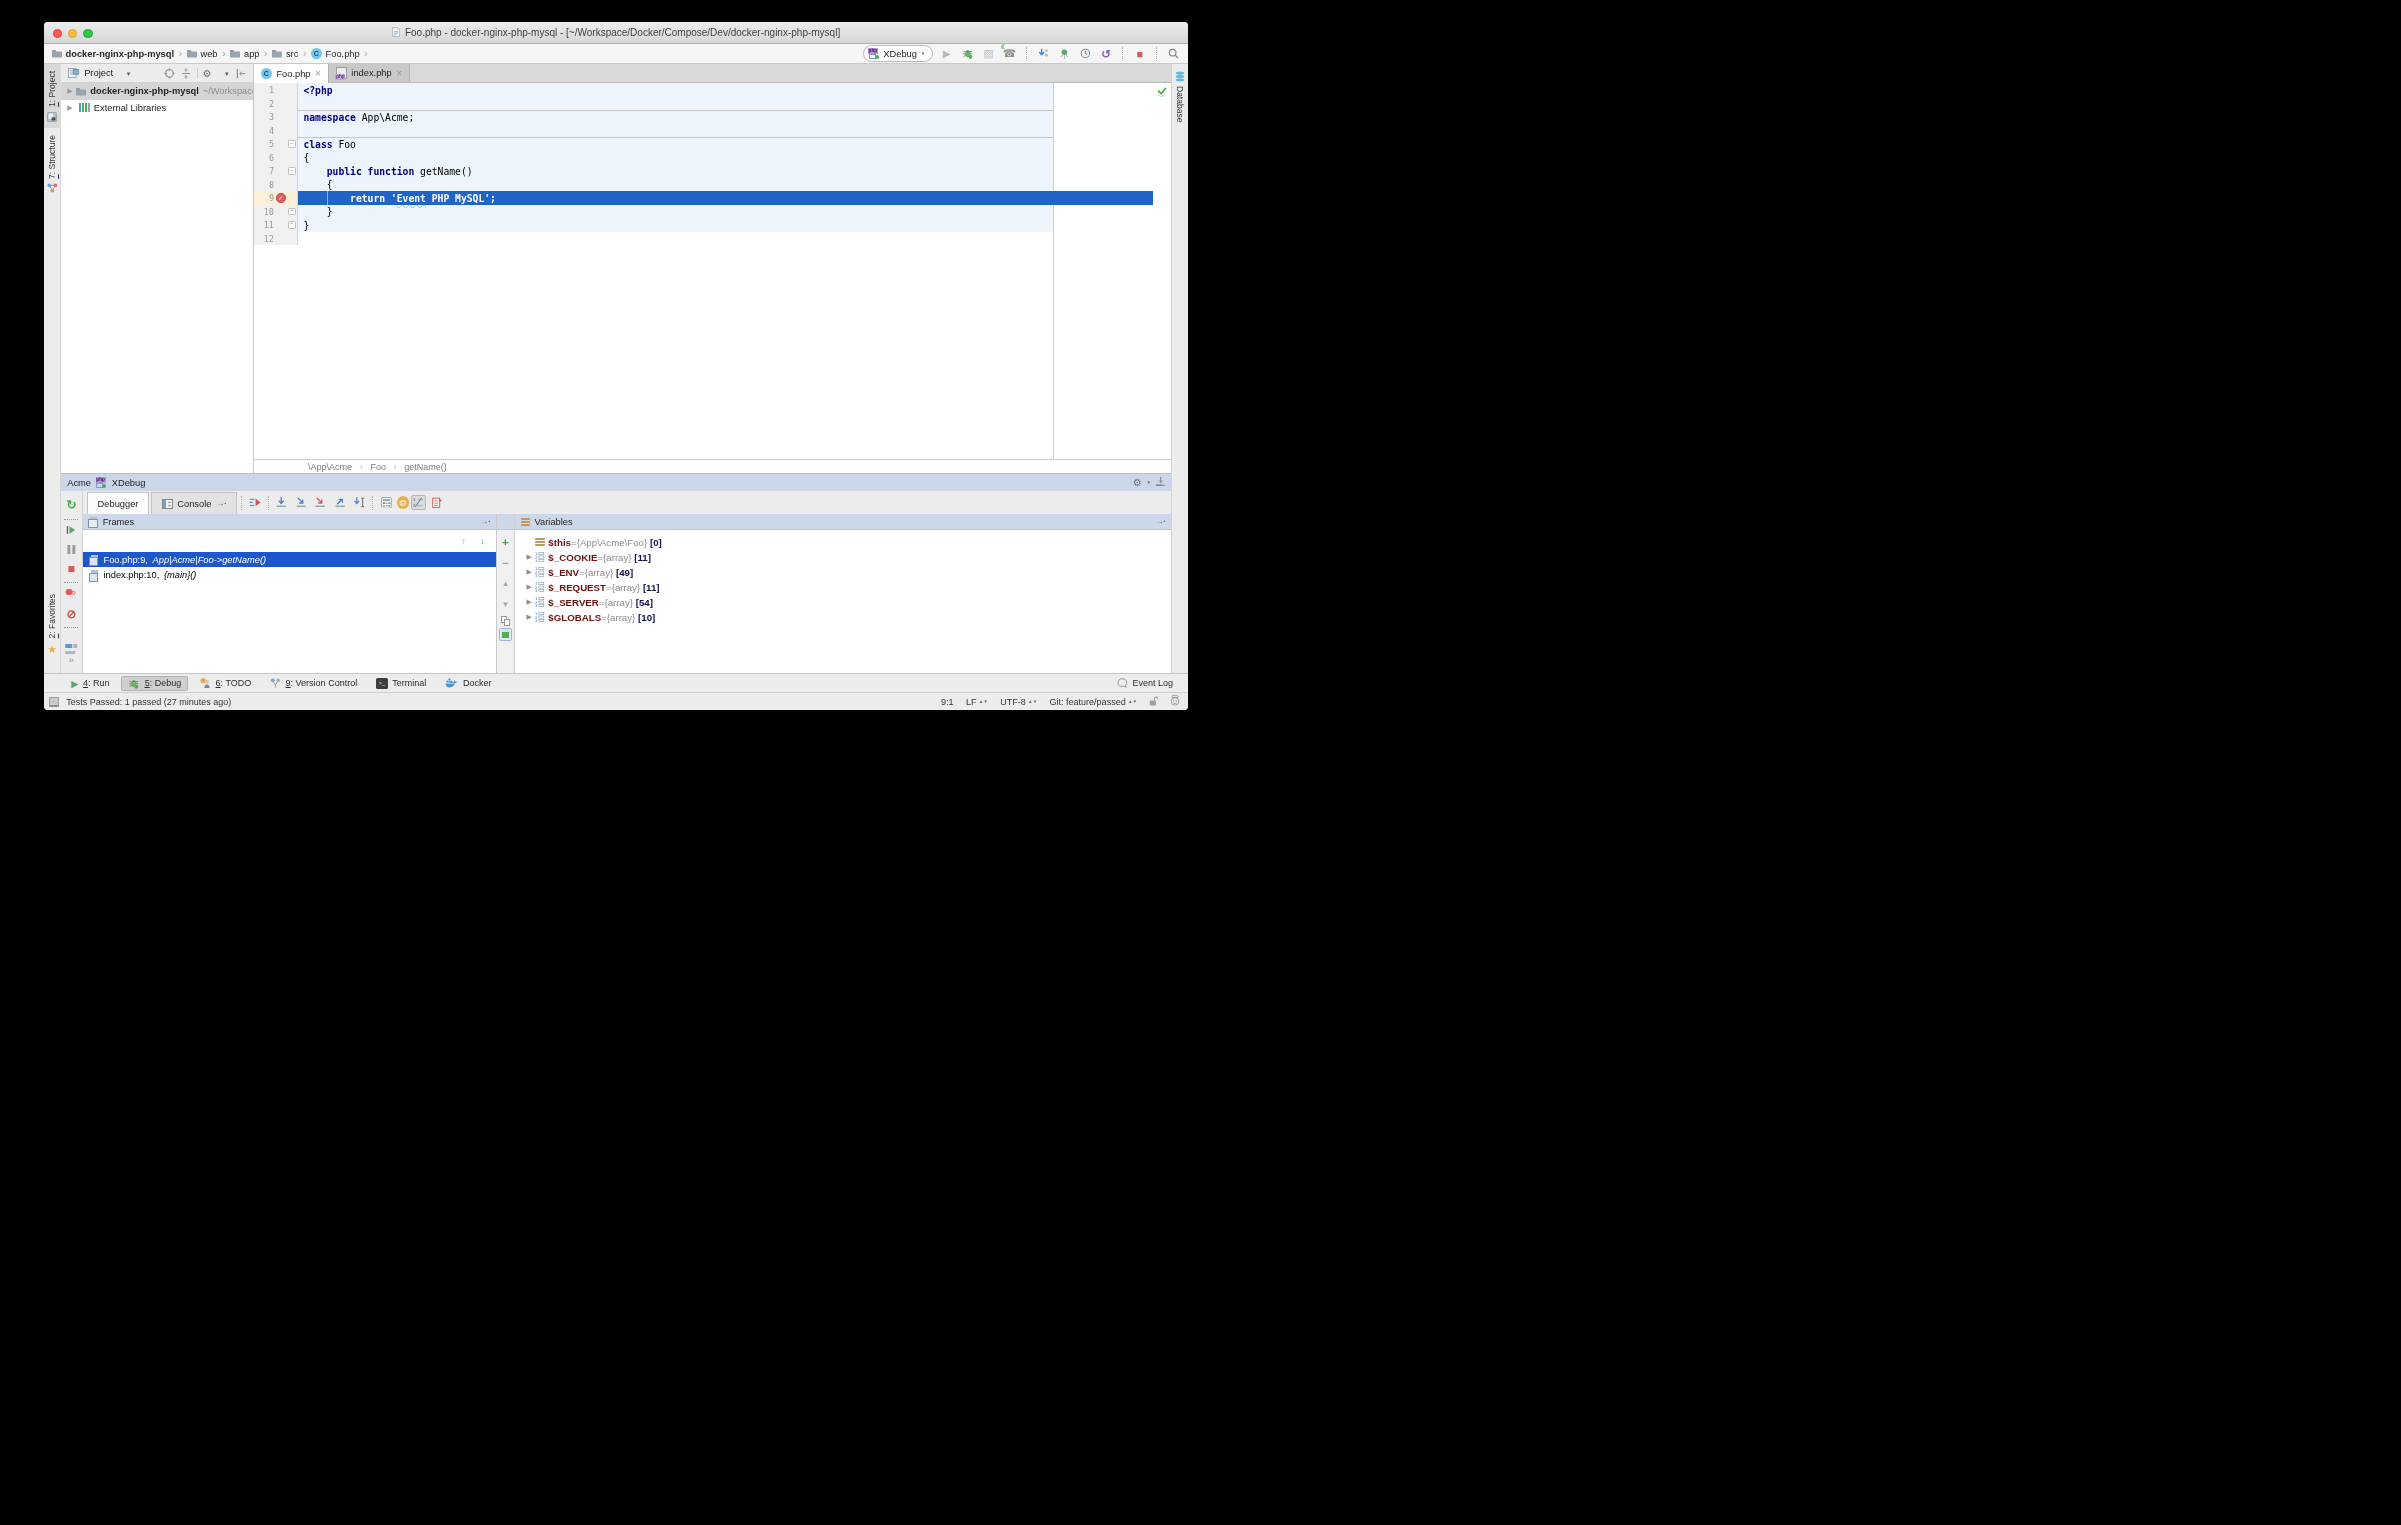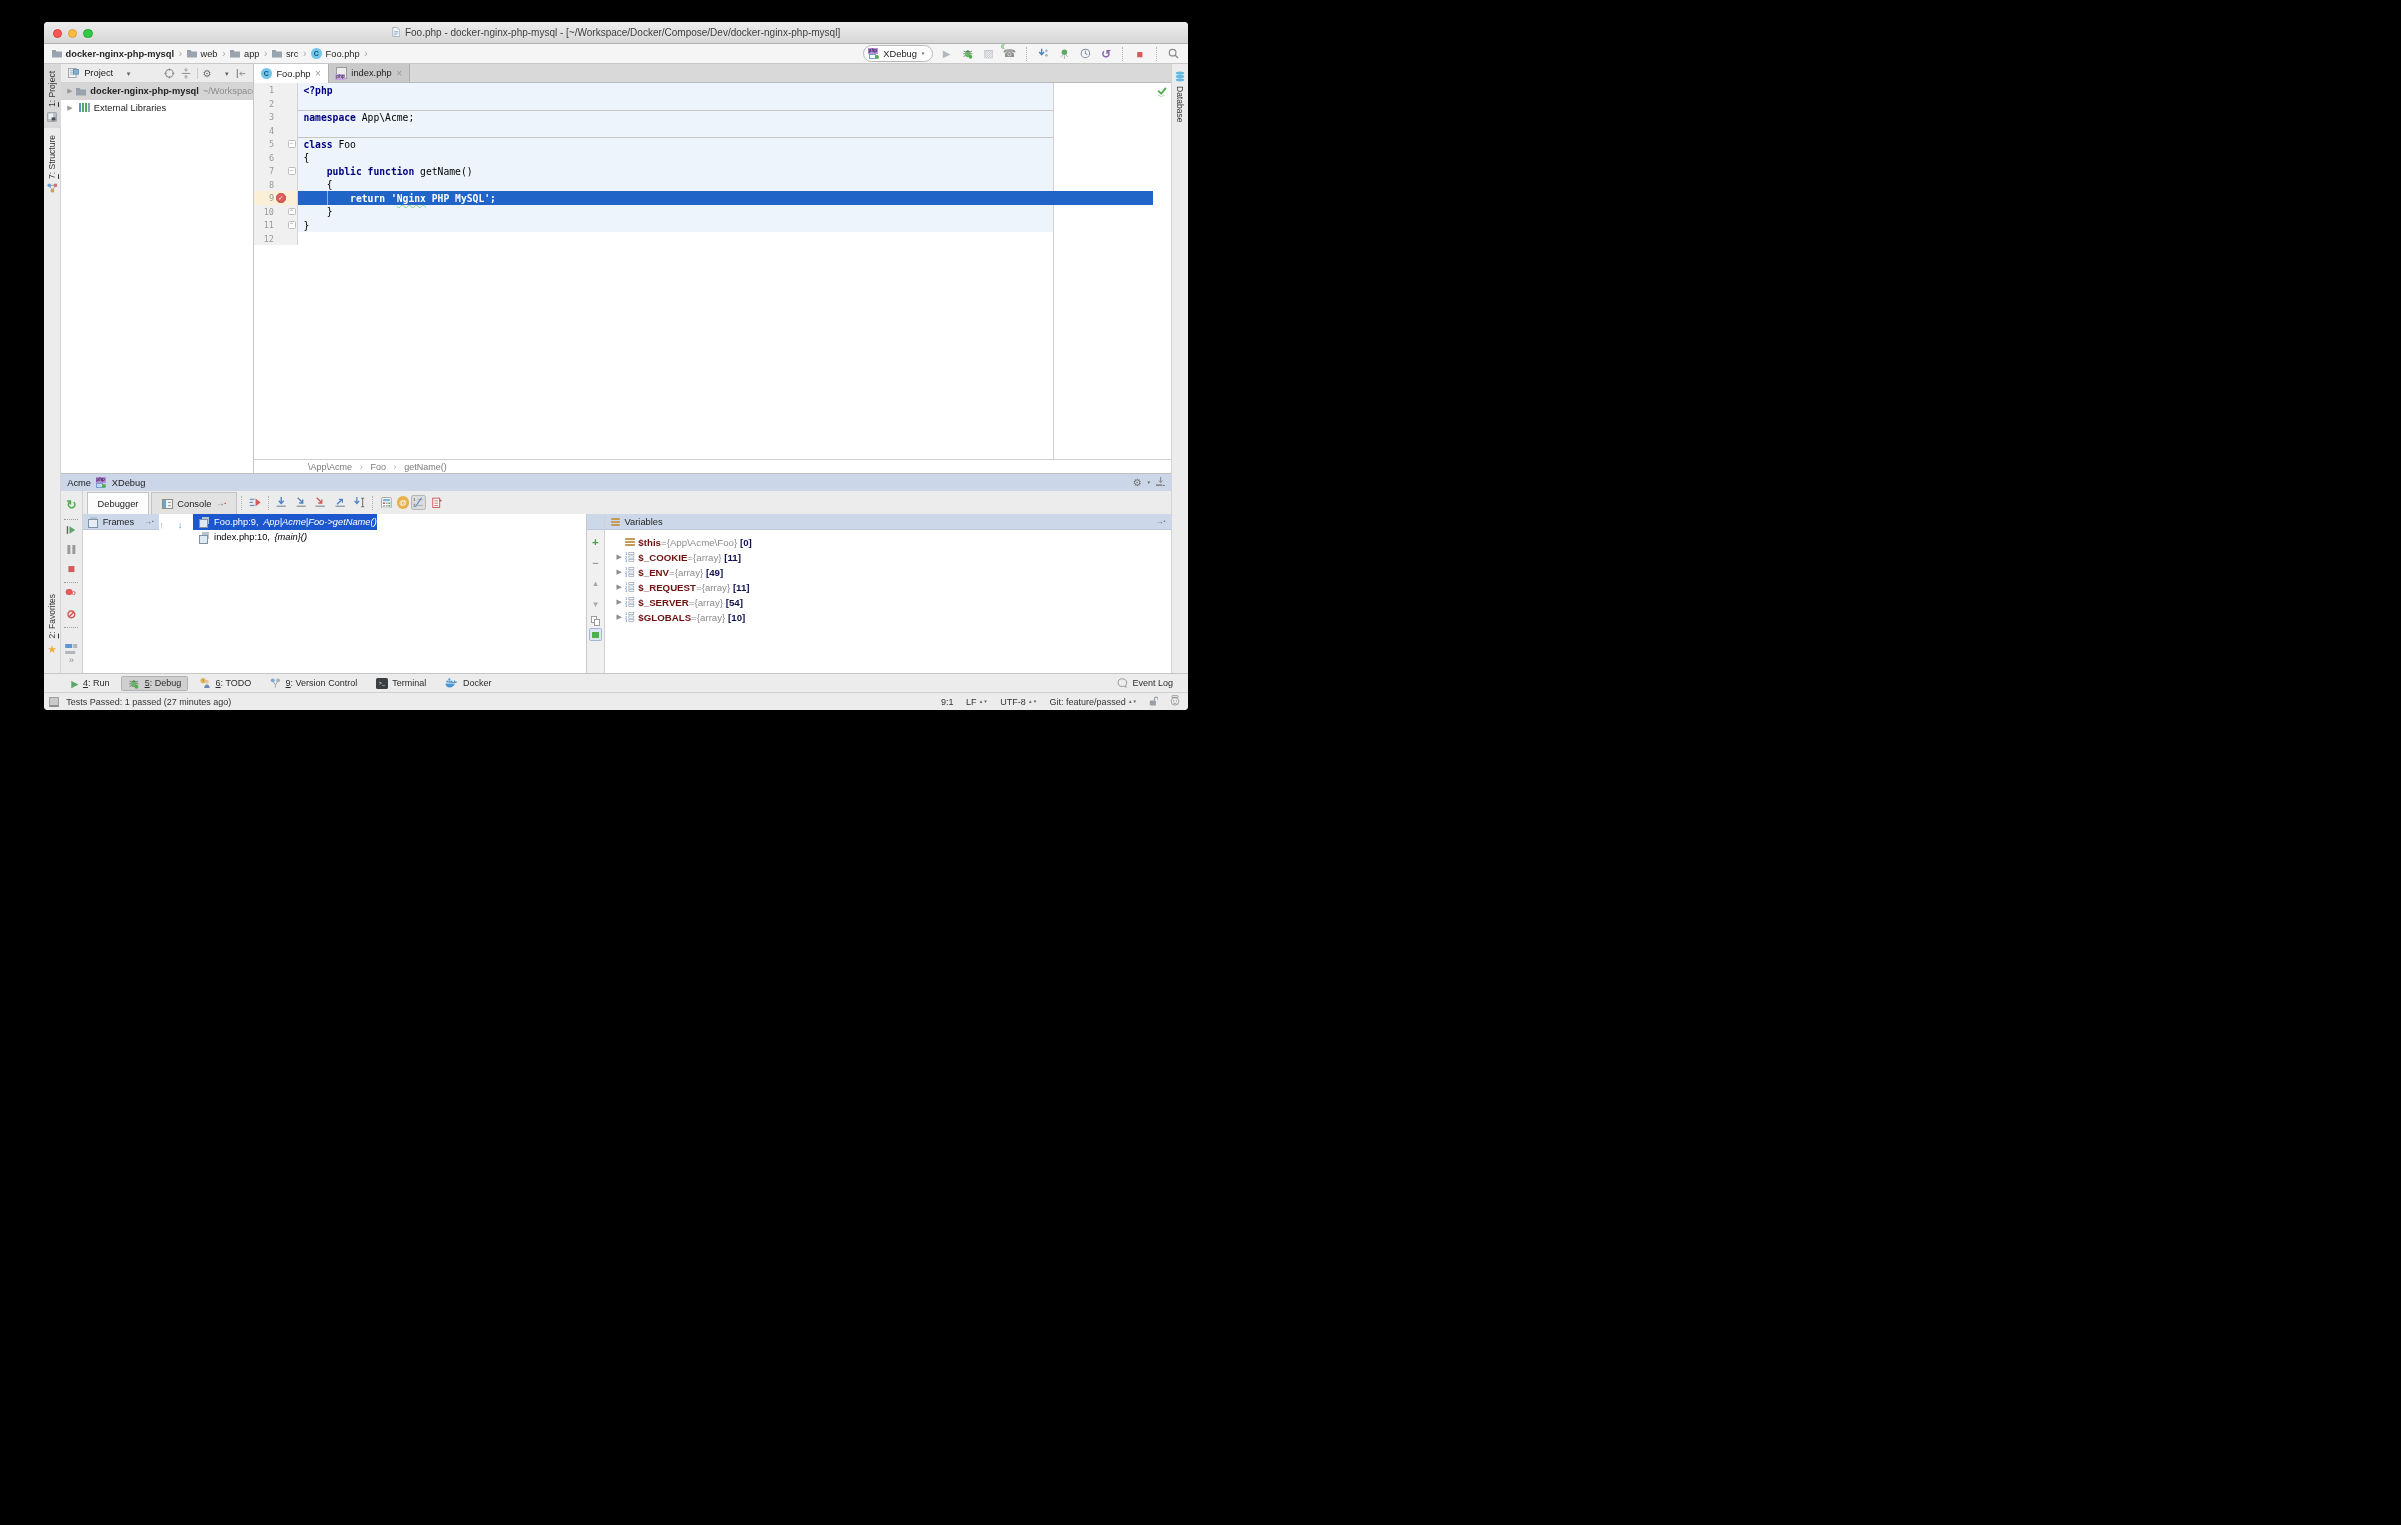--- a/index.html
+++ b/index.html
@@ -111,21 +111,21 @@
   .conico { width:10.8px; height:10px; display:inline-block; border:0.8px solid #8a8a8a; background:#f2f2f2; position:relative; }
   .conico::before { content:''; position:absolute; left:0; top:0; bottom:0; width:3.1px; background:#6ea2d6; }
   .conico::after { content:''; position:absolute; left:4.6px; top:2.3px; width:3.9px; height:1.2px; background:#9a9a9a; box-shadow:0 3.1px 0 #9a9a9a; }
   .sink { display:inline-flex; align-items:flex-start; color:#7a7a7a; font-size:8.5px; line-height:7.7px; }
   .sink b { font-size:5.4px; color:#b05050; }
   .sink.gray b { color:#707070; }
   .stepico { width:18px; height:15.5px; display:inline-flex; align-items:center; justify-content:center; }
   .atico { width:12.4px; height:12.4px; border-radius:50%; background:#e8b04b; color:#fff; font-size:7.7px; font-weight:bold; display:inline-flex; align-items:center; justify-content:center; }
   .inlico { width:15.5px; height:15.5px; display:inline-flex; align-items:center; justify-content:center; background:#dcdcdc; border:0.8px solid #b5b5b5; border-radius:2.3px; }
   .panels { flex:1; display:flex; min-height:0; }
-  .frames-panel { width:504px; flex:none; background:#fff; border-right:0.8px solid #c9c9c9; display:flex; }
+  .frames-panel { width:414px; flex:none; background:#fff; border-right:0.8px solid #c9c9c9; display:flex; flex-direction:column; }
   .panel-head { height:16.2px; flex:none; background:#ccd8ea; border-bottom:0.8px solid #bac7db; display:flex; align-items:center; gap:4.6px; padding:0 5.4px; color:#222; }
   .panel-head .sp { flex:1; }
   .fhico { width:10px; height:9.3px; display:inline-block; position:relative; }
   .fhico::before { content:''; position:absolute; left:1.5px; top:0; width:7.7px; height:7px; background:#b6c2ce; }
   .fhico::after { content:''; position:absolute; left:0; top:2.3px; width:7.7px; height:7px; background:#e6edf4; border:0.8px solid #7d93a8; }
   .frames-toolbar { height:21.7px; flex:none; display:flex; align-items:center; justify-content:flex-end; gap:14px; padding-right:10.8px; background:#fff; font-weight:bold; }
   .fa-up { color:#a3a3a3; } .fa-down { color:#3f8fd4; }
   .frame-row { height:15.5px; display:flex; align-items:center; gap:4.6px; padding-left:6.2px; font-size:9.3px; color:#000; white-space:nowrap; }
   .frame-row.selected { background:#1d57cd; color:#fff; }
   .frame-row .loc { font-style:italic; }
@@ -485,21 +485,21 @@
                   </div>
                   <div class="code tint"><span class="pl">    {</span></div>
                 </div>
                 <div class="line exec">
                   <div class="gut">
                     <span class="num">9</span>
                     <span class="mark">
                       <span class="bp">✓</span>
                     </span>
                   </div>
-                  <div class="code"><span class="cw">        </span><span class="cw">return </span><span class="cw">'</span><span class="cw typo">Nginx</span><span class="cw"> PHP MySQL'</span><span class="cw">;</span></div>
+                  <div class="code"><span class="cw">        </span><span class="cw">return </span><span class="cw">'</span><span class="cw typo">Event</span><span class="cw"> PHP MySQL'</span><span class="cw">;</span></div>
                 </div>
                 <div class="line">
                   <div class="gut">
                     <span class="num">10</span>
                     <span class="mark">
                       <span class="fold">⌃</span>
                     </span>
                   </div>
                   <div class="code tint"><span class="pl">    }</span></div>
                 </div>

